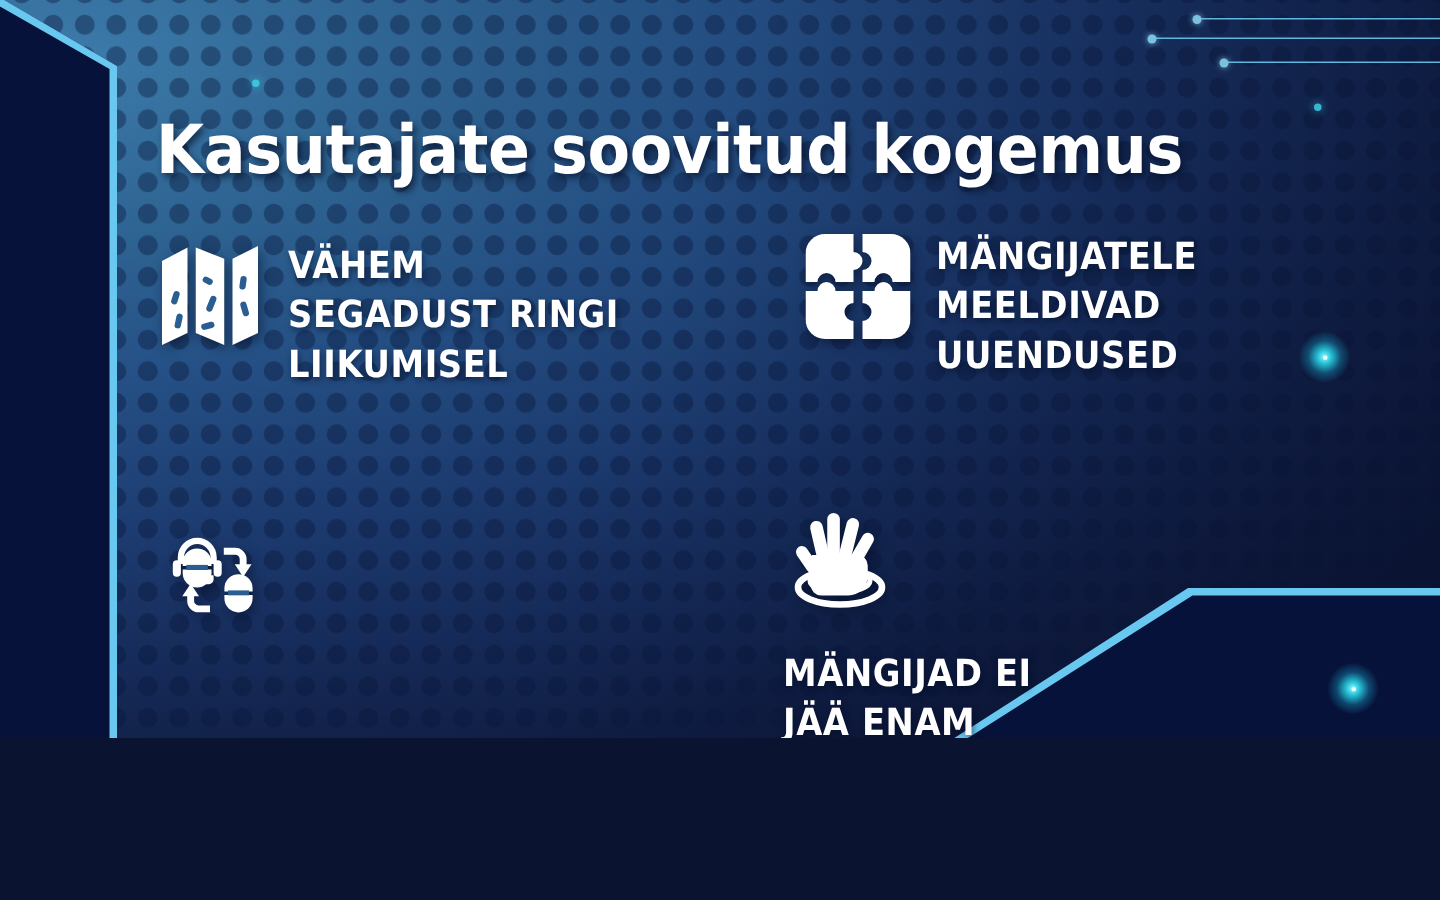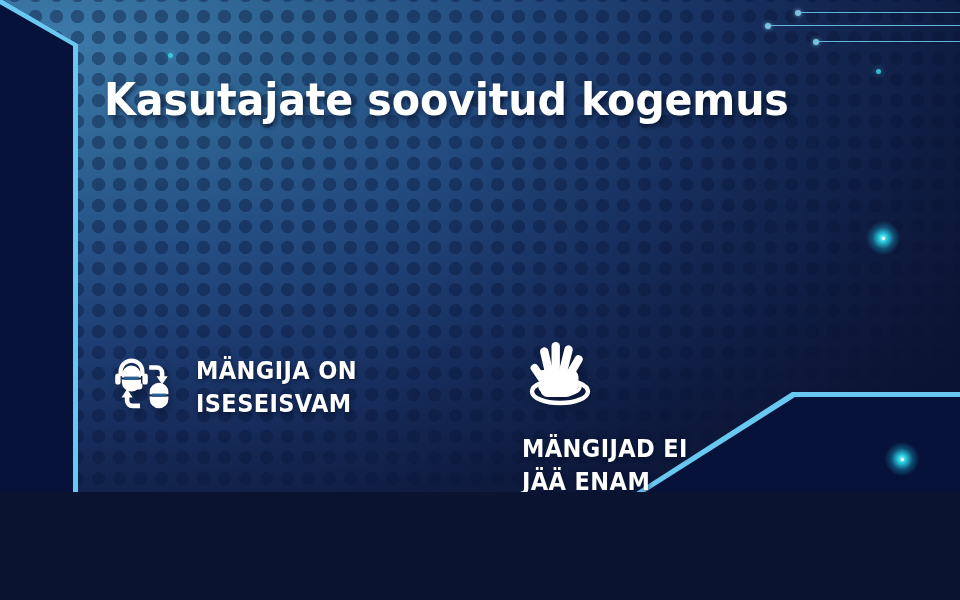--- a/index.html
+++ b/index.html
@@ -250,21 +250,68 @@
   <div class="glow-dot" style="left:163px; top:509px;"></div>
   <div class="glow-dot" style="left:866px; top:221px;"></div>
   <div class="glow-dot" style="left:885px; top:442px;"></div>
   <div class="tiny-dot" style="left:168px; top:53px;"></div>
   <div class="tiny-dot" style="left:876px; top:69px;"></div>
 
   <h1 id="title">Kasutajate soovitud kogemus</h1>
 
   <div id="features">
 
-
+    <div class="feature" id="feat-0">
+      <span class="icon">
+        <svg width="68" height="74" viewBox="0 0 68 74" fill="none">
+          <g fill="#ffffff">
+            <path d="M2 14 L19 5 L19 62 L2 70 Z"></path>
+            <path d="M24.5 5 L43.5 12.5 L43.5 70 L24.5 62 Z"></path>
+            <path d="M49 12.5 L66 4 L66 62 L49 70 Z"></path>
+          </g>
+          <g fill="#2a5e92">
+            <rect x="9" y="34" width="4.2" height="9" rx="2.1" transform="rotate(18 11 38)"></rect>
+            <rect x="11" y="49" width="4.2" height="10" rx="2.1" transform="rotate(12 13 54)"></rect>
+            <rect x="30" y="24" width="4.2" height="7" rx="2.1" transform="rotate(-62 32 27)"></rect>
+            <rect x="33" y="37" width="4.2" height="11" rx="2.1" transform="rotate(22 35 42)"></rect>
+            <rect x="31" y="53" width="4.2" height="9" rx="2.1" transform="rotate(75 33 57)"></rect>
+            <rect x="54" y="24" width="4.2" height="9" rx="2.1" transform="rotate(8 56 28)"></rect>
+            <rect x="55" y="41" width="4.2" height="10" rx="2.1" transform="rotate(-16 57 46)"></rect>
+          </g>
+        </svg>
+      </span>
+      <span class="ftext">VÄHEM
+SEGADUST RINGI
+LIIKUMISEL</span>
+    </div>
+
+    <div class="feature" id="feat-1">
+      <span class="icon">
+        <svg width="70" height="70" viewBox="0 0 70 70" fill="none">
+          <defs>
+            <clipPath id="pzclip">
+                <rect x="0" y="0" width="70" height="70" rx="13"></rect>
+              </clipPath>
+          </defs>
+          <g clip-path="url(#pzclip)" fill="#ffffff">
+
+            <path d="M0 0 H32 V12 a6 6 0 1 1 0 12 V32 H20 a6 6 0 1 0 -12 0 H0 Z"></path>
+
+            <path d="M38 0 H70 V32 H58 a6 6 0 1 0 -12 0 H38 V24 a6 6 0 1 0 0 -12 Z"></path>
+
+            <path d="M0 38 H8 a6 6 0 1 1 12 0 H32 V46 a6 6 0 1 0 0 12 V70 H0 Z"></path>
+
+            <path d="M38 38 H46 a6 6 0 1 1 12 0 H70 V70 H38 V58 a6 6 0 1 0 0 -12 Z"></path>
+          </g>
+        </svg>
+      </span>
+      <span class="ftext">MÄNGIJATELE
+MEELDIVAD
+UUENDUSED</span>
+    </div>
 
     <div class="feature" id="feat-2">
       <span class="icon">
         <svg width="68" height="68" viewBox="0 0 68 68" fill="none">
           <g fill="#ffffff">
 
             <path d="M7.5 20.5 a13 13 0 0 1 26 0 v4.5 h-4.2 v-4.5 a8.8 8.8 0 0 0 -17.6 0 v4.5 H7.5 Z"></path>
             <rect x="4.2" y="22.5" width="5.4" height="11" rx="2.6"></rect>
             <rect x="31.4" y="22.5" width="5.4" height="11" rx="2.6"></rect>
             <path d="M31.4 32.5 v2.8 a3.2 3.2 0 0 1 -3.2 3.2 h-3.1 v-3.2 h3.1 v-2.8 Z"></path>
@@ -280,22 +327,20 @@
 
             <path d="M29 57.2 h-7.6 a7.6 7.6 0 0 1 -7.6 -7.6 v-5.2 h4.6 v5.2 a3 3 0 0 0 3 3 h7.6 Z"></path>
             <path d="M16.1 38.1 l5.6 8.4 h-11.2 Z"></path>
           </g>
           <g fill="#2a5e92">
             <rect x="13.2" y="25.6" width="14.4" height="3.4"></rect>
             <rect x="41" y="42.6" width="14" height="3.3"></rect>
           </g>
         </svg>
       </span>
-      <span class="ftext">MÄNGIJA ON
-ISESEISVAM</span>
     </div>
 
     <div class="feature" id="feat-3">
       <span class="icon">
         <svg width="74" height="74" viewBox="0 0 74 74" fill="none">
           <g fill="#ffffff">
 
             <rect x="28.5" y="5" width="8.4" height="34" rx="4.2"></rect>
             <rect x="38.5" y="8" width="8.4" height="32" rx="4.2" transform="rotate(14 42.7 24)"></rect>
             <rect x="19.5" y="10" width="8.4" height="31" rx="4.2" transform="rotate(-13 23.7 25)"></rect>

